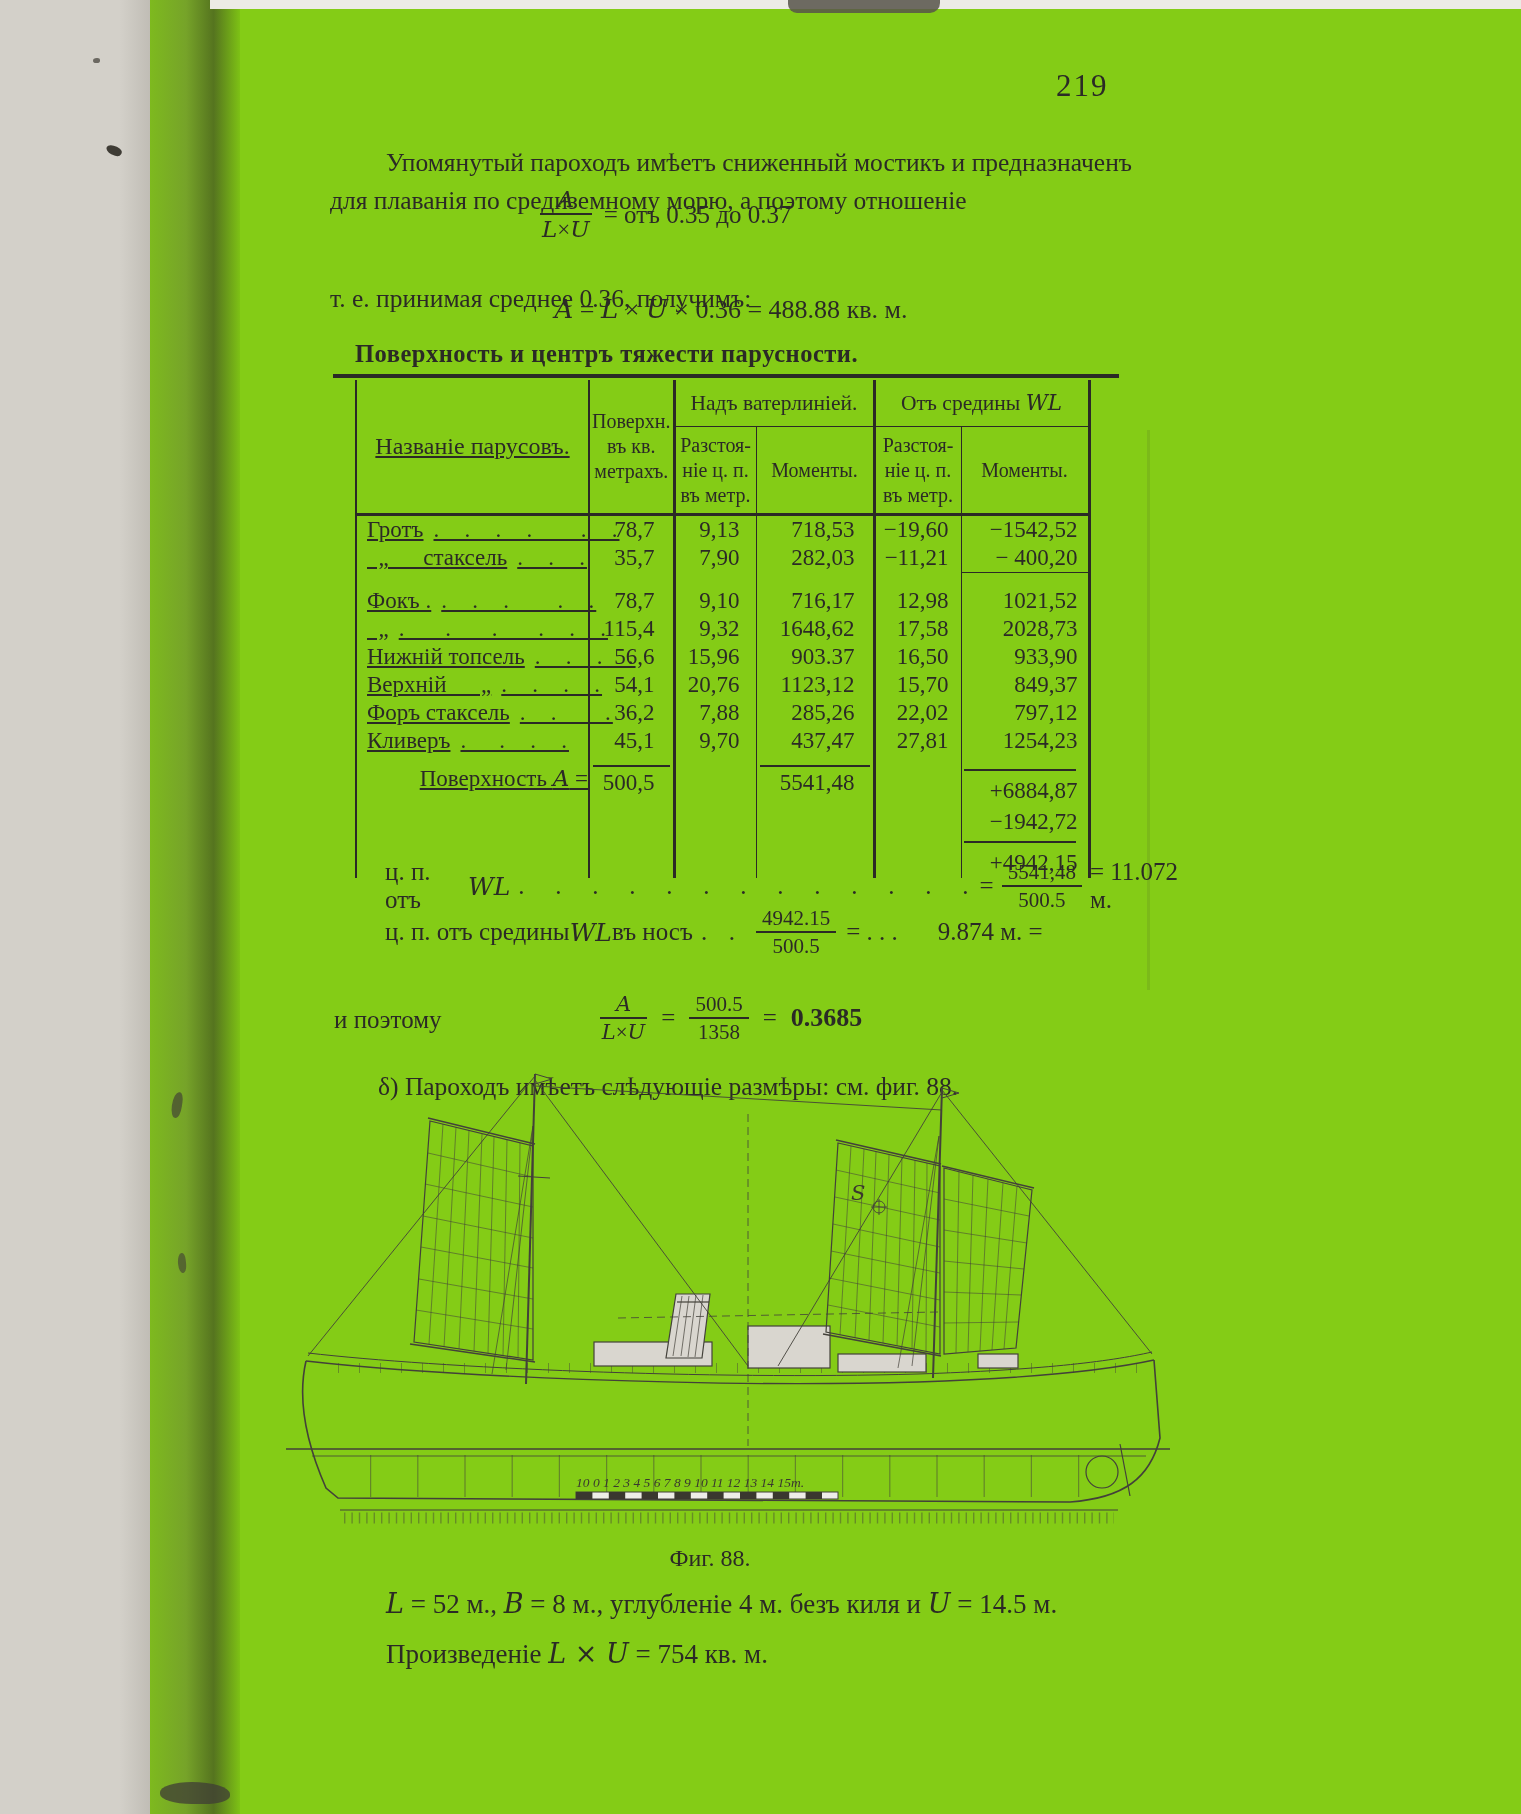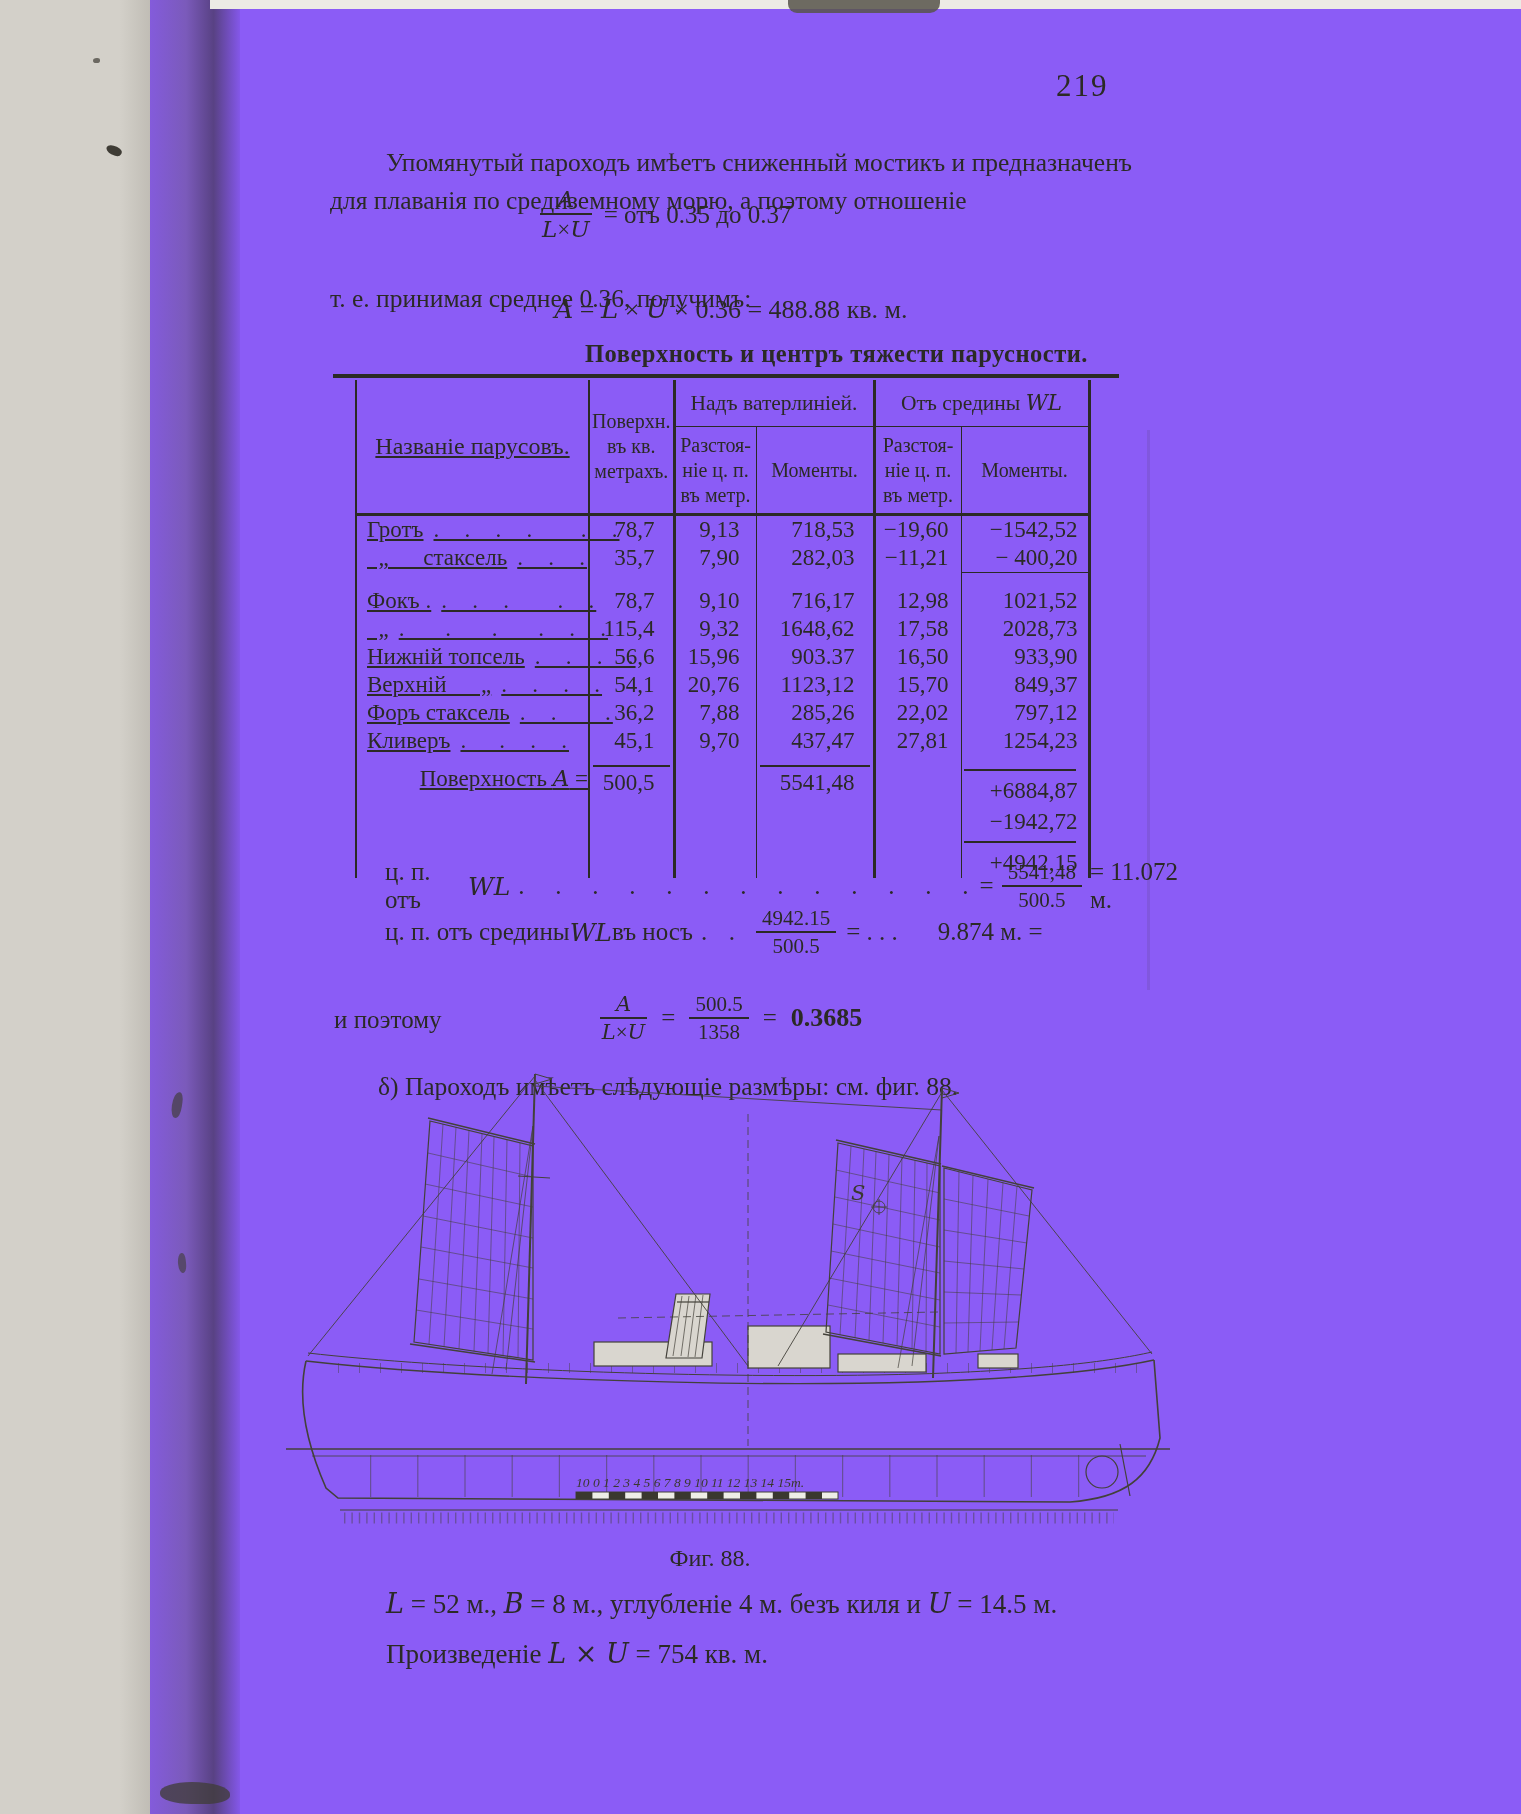--- a/index.html
+++ b/index.html
@@ -1,17 +1,17 @@
 <!DOCTYPE html>
 <html><head>
 <meta charset="utf-8">
 <style>
   html,body{margin:0;padding:0;}
   body{width:1521px;height:1814px;background:#ccc9c2;font-family:"Liberation Serif","DejaVu Serif",serif;}
-  .page{position:relative;width:1521px;height:1814px;background:#8b5cf6;overflow:hidden;color:#2b2a26;}
+  .page{position:relative;width:1521px;height:1814px;background:#84cc16;overflow:hidden;color:#2b2a26;}
   
   .gutter{position:absolute;left:120px;top:0;width:120px;height:1814px;
     background:linear-gradient(to right, rgba(0,0,0,0) 0%, rgba(92,87,76,0.35) 55%, rgba(47,44,38,0.55) 78%, rgba(0,0,0,0.05) 100%);}
   .left-lighter{position:absolute;left:0;top:0;width:150px;height:1814px;background:#d3d0c9;}
   .top-edge{position:absolute;left:210px;top:0;width:1311px;height:9px;background:#ecebe5;}
   .top-notch{position:absolute;left:788px;top:0;width:152px;height:13px;background:#57534a;border-radius:0 0 10px 9px;opacity:.85;}
   .mark{position:absolute;background:#3f3c35;border-radius:60% 40% 50% 50%;}
   .m1{left:106px;top:146px;width:16px;height:9px;transform:rotate(28deg);}
   .m2{left:93px;top:58px;width:7px;height:5px;opacity:.7;}
   .m3{left:172px;top:1092px;width:10px;height:26px;transform:rotate(8deg);opacity:.65;}
@@ -27,21 +27,21 @@
   .intro{left:330px;top:118px;width:802px;font-size:25.5px;line-height:1.52;text-indent:56px;text-align:justify;}
   .formula-ratio{left:540px;top:186px;display:flex;align-items:center;gap:12px;font-size:25px;}
   .frac{display:inline-block;text-align:center;vertical-align:middle;}
   .frac .num{display:block;border-bottom:2px solid #2b2a26;padding:0 6px 1px;}
   .frac .den{display:block;padding:1px 2px 0;}
   .frac-m{font-size:23px;}
   .frac-s{font-size:21px;line-height:1.15;}
   .mean-line{left:330px;top:258px;font-size:25.5px;}
   .formula-area{left:330px;top:294px;width:802px;text-align:center;font-size:26px;}
 
-  .tbl-title{left:355px;top:340px;width:733px;text-align:right;font-weight:bold;font-size:24.5px;letter-spacing:.5px;}
+  .tbl-title{left:355px;top:340px;width:733px;text-align:left;font-weight:bold;font-size:24.5px;letter-spacing:.5px;}
   .tbl-toprule{left:333px;top:374px;width:786px;height:4px;background:#2b2a26;}
   table.tbl{position:absolute;left:355px;top:380px;border-collapse:collapse;table-layout:fixed;width:733px;font-size:23px;}
   .tbl th{font-weight:normal;vertical-align:middle;text-align:center;}
   .tbl .h-name{font-size:24px;}
   .tbl .h-sub{font-size:20px;line-height:1.25;}
   .tbl .h-group{font-size:21.5px;height:44px;border-bottom:1.5px solid #2b2a26;}
   .tbl tr.sub th{height:84px;border-bottom:3.5px solid #2b2a26;}
   .tbl .h-span2{border-bottom:3.5px solid #2b2a26;}
   .bl2{border-left:2.5px solid #2b2a26;text-decoration:underline;}
   .br2{border-right:2.5px solid #2b2a26;}

